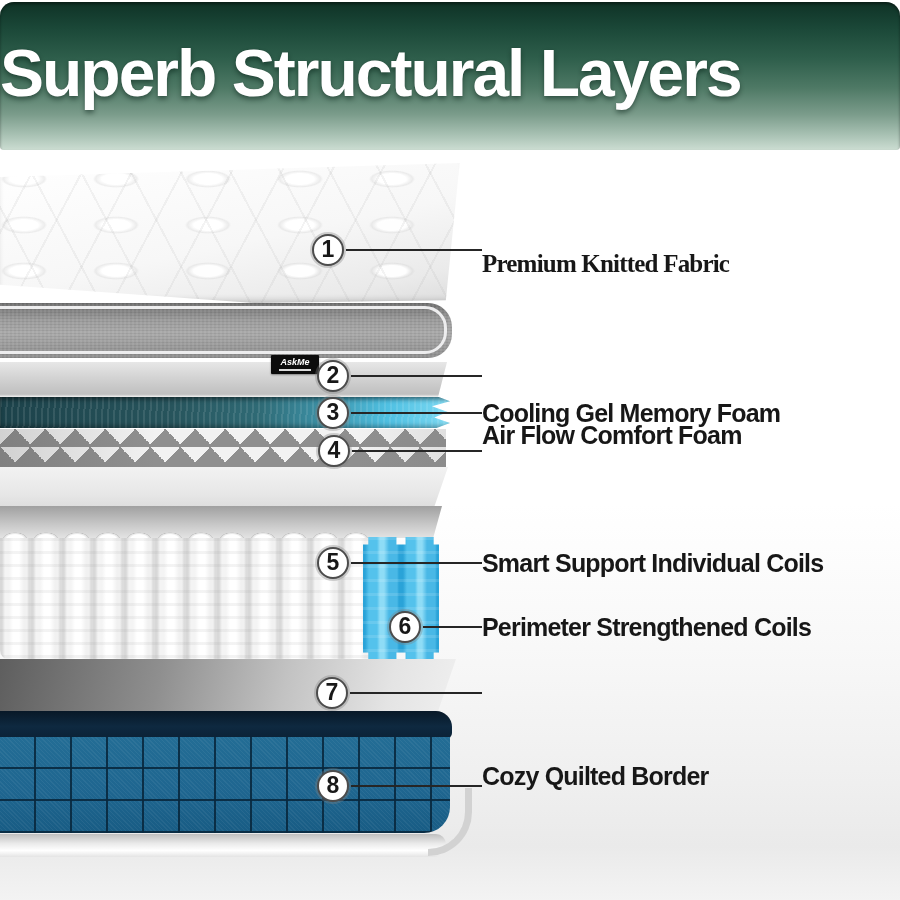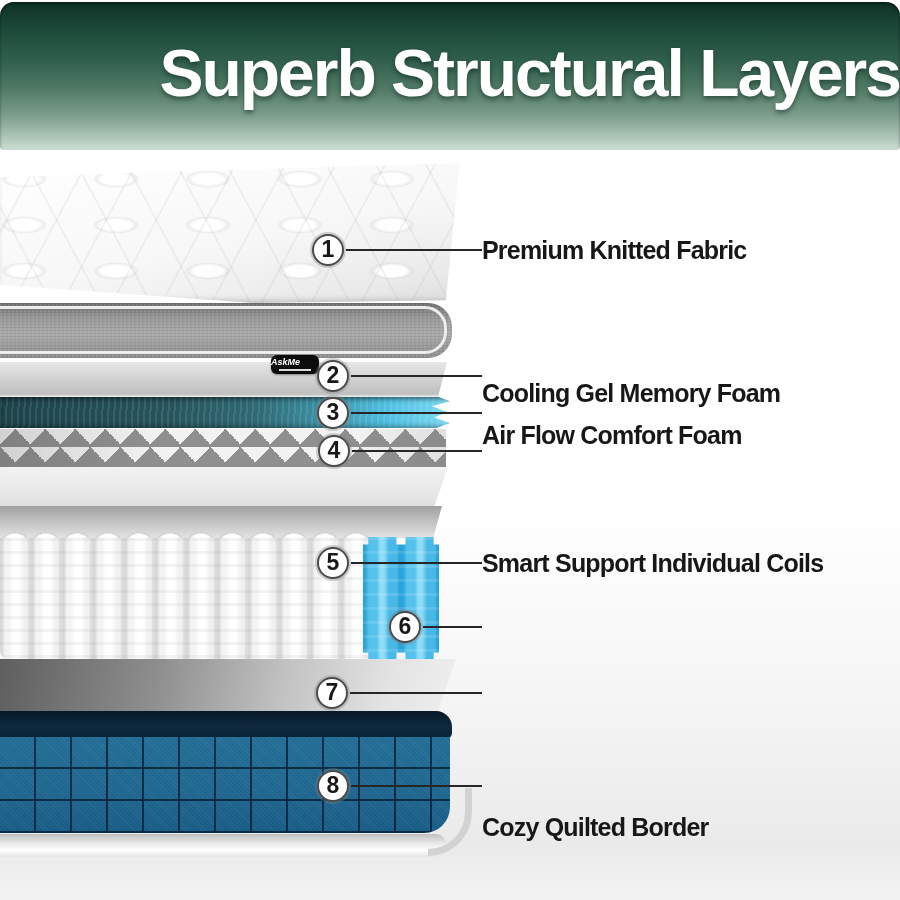--- a/index.html
+++ b/index.html
@@ -10,21 +10,21 @@
   }
   
   .banner {
     position:absolute; left:0; top:2px; width:900px; height:148px;
     border-radius:14px 14px 4px 4px;
     background: linear-gradient(180deg,#0e3226 0%,#1b4838 18%,#2e5e4b 38%,#4e7965 58%,#7b9c8b 76%,#a9c2b4 90%,#ccddd2 100%);
     box-shadow: inset 0 2px 3px rgba(0,0,0,0.4);
   }
   .banner h1 {
     margin:0; position:absolute; left:0; right:0; top:50%; transform:translateY(-54%);
-    text-align:right; color:#ffffff; font-size:66px; font-weight:bold; letter-spacing:-2px;
+    text-align:left; color:#ffffff; font-size:66px; font-weight:bold; letter-spacing:-2px;
     text-shadow:0 3px 5px rgba(0,25,15,0.45), 0 0 1px rgba(0,0,0,0.25);
   }
   
   .layer { position:absolute; }
   #fabric {
     left:0; top:163px; width:462px; height:140px;
     clip-path: polygon(0 10%, 99.5% 0, 96.5% 98%, 55% 100%, 0 87%);
     background:
       repeating-linear-gradient(62deg, rgba(165,165,165,0.13) 0 2px, transparent 2px 44px),
       repeating-linear-gradient(-62deg, rgba(165,165,165,0.13) 0 2px, transparent 2px 44px),
@@ -45,22 +45,22 @@
     content:""; position:absolute; top:3px; bottom:4px; left:-22px; right:5px;
     border:3px solid #ededee; border-radius:22px;
   }
   #firepad {
     left:0; top:362px; width:447px; height:35px;
     clip-path: polygon(0 0, 100% 0, 98% 100%, 0 100%);
     background: linear-gradient(180deg,#e7e7e7 0%,#d3d3d3 45%,#bfbfbf 92%,#f2f2f2 100%);
   }
   #brandtag {
     left:271px; top:355px; width:48px; height:19px; background:#0c0c0c;
-    color:#fff; text-align:left; font-size:9px; font-weight:bold; font-style:italic;
-    line-height:14px; border-radius:6px; box-shadow:0 1px 2px rgba(0,0,0,0.4); z-index:3;
+    color:#fff; text-align:center; font-size:9px; font-weight:bold; font-style:italic;
+    line-height:14px; border-radius:1px; box-shadow:0 1px 2px rgba(0,0,0,0.4); z-index:3;
   }
   #brandtag::after { content:""; position:absolute; left:8px; right:8px; bottom:3px; height:2px; background:rgba(255,255,255,0.85); }
   #gel {
     left:0; top:397px; width:450px; height:31px;
     clip-path: polygon(0 0, 97.5% 0, 100% 14%, 96% 30%, 99.5% 48%, 96.5% 66%, 100% 84%, 97% 100%, 0 100%);
     background:
       repeating-linear-gradient(93deg, rgba(255,255,255,0.10) 0 2px, transparent 2px 6px),
       linear-gradient(90deg,#1c424a 0%,#27545c 38%,#2f6b76 58%,#3e97ae 74%,#4fc0e2 86%,#6fd2ee 96%,#8adef4 100%);
     box-shadow: inset 0 4px 5px -2px rgba(0,0,0,0.55), inset 0 -4px 5px -2px rgba(0,0,0,0.35);
   }
@@ -164,40 +164,41 @@
   <div class="layer" id="coils"></div>
   <div class="layer" id="bluecoils"></div>
   <div class="layer" id="basewedge"></div>
   <div class="layer" id="bordertop"></div>
   <div class="layer" id="borderquilt"></div>
   <div class="layer" id="basetrim"></div>
   <div class="layer" id="basehook"></div>
 
   <span class="cnum" style="left:312px; top:234px;">1</span>
   <span class="cline" style="left:346px; top:249px; width:136px;"></span>
-  <span class="clabel" style="top:233px;">Premium Knitted Fabric</span>
+  <span class="clabel" style="top:247px;font-family:Liberation Serif, serif;">Premium Knitted Fabric</span>
 
   <span class="cnum" style="left:317px; top:360px;">2</span>
   <span class="cline" style="left:351px; top:375px; width:131px;"></span>
 
   <span class="cnum" style="left:317px; top:397px;">3</span>
   <span class="cline" style="left:351px; top:412px; width:131px;"></span>
-  <span class="clabel" style="top:376px;">Cooling Gel Memory Foam</span>
+  <span class="clabel" style="top:396px;">Cooling Gel Memory Foam</span>
 
   <span class="cnum" style="left:318px; top:435px;">4</span>
   <span class="cline" style="left:352px; top:450px; width:130px;"></span>
   <span class="clabel" style="top:418px;">Air Flow Comfort Foam</span>
 
   <span class="cnum" style="left:317px; top:547px;">5</span>
   <span class="cline" style="left:351px; top:562px; width:131px;"></span>
   <span class="clabel" style="top:546px;">Smart Support Individual Coils</span>
 
   <span class="cnum" style="left:389px; top:611px;">6</span>
   <span class="cline" style="left:423px; top:626px; width:59px;"></span>
+  <span class="clabel" style="top:610px;">Perimeter Strengthened Coils</span>
 
   <span class="cnum" style="left:316px; top:677px;">7</span>
   <span class="cline" style="left:350px; top:692px; width:132px;"></span>
 
   <span class="cnum" style="left:317px; top:770px;">8</span>
   <span class="cline" style="left:351px; top:785px; width:131px;"></span>
-  <span class="clabel" style="top:810px;">Cozy Quilted Border</span>
+  <span class="clabel" style="top:759px;">Cozy Quilted Border</span>
 
 </div>
 
 </body></html>

